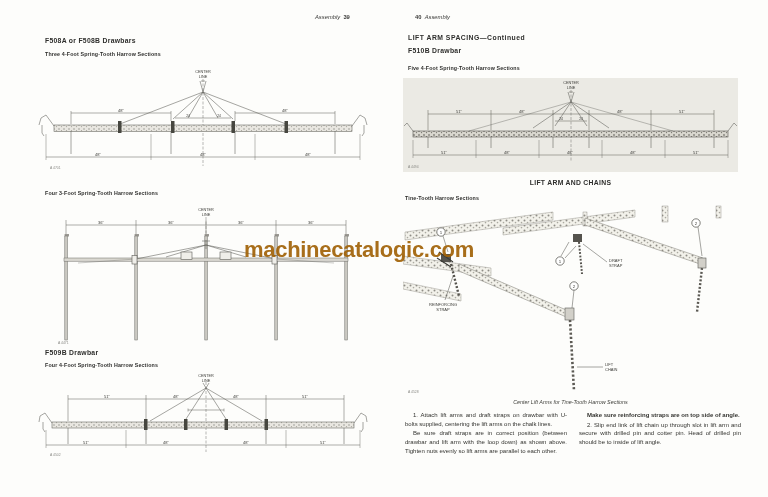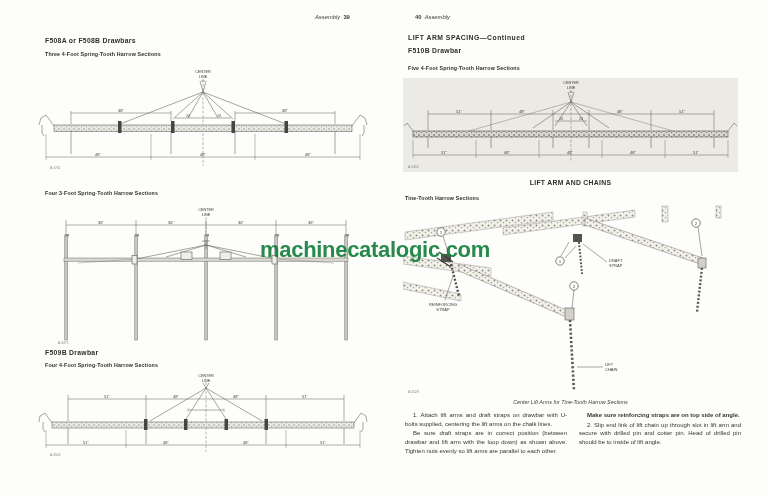--- a/index.html
+++ b/index.html
@@ -267,15 +267,15 @@
     <div class="bodytext" style="width:162px;">
       <p>1. Attach lift arms and draft straps on drawbar with U-bolts supplied, centering the lift arms on the chalk lines.</p>
       <p>Be sure draft straps are in correct position (between drawbar and lift arm with the loop down) as shown above. Tighten nuts evenly so lift arms are parallel to each other.</p>
     </div>
     <div class="bodytext" style="width:162px;">
       <p class="bold">Make sure reinforcing straps are on top side of angle.</p>
       <p>2. Slip end link of lift chain up through slot in lift arm and secure with drilled pin and cotter pin. Head of drilled pin should be to inside of lift angle.</p>
     </div>
   </div>
 
-  <div class="abs watermark" style="left: 260px; top: 237px; color: #15803d; opacity: 0.92;">machinecatalogic.com</div>
+  <div class="abs watermark" style="left: 244px; top: 237px; color: #a16207; opacity: 0.92;">machinecatalogic.com</div>
 
 </div>
 
 </body></html>

